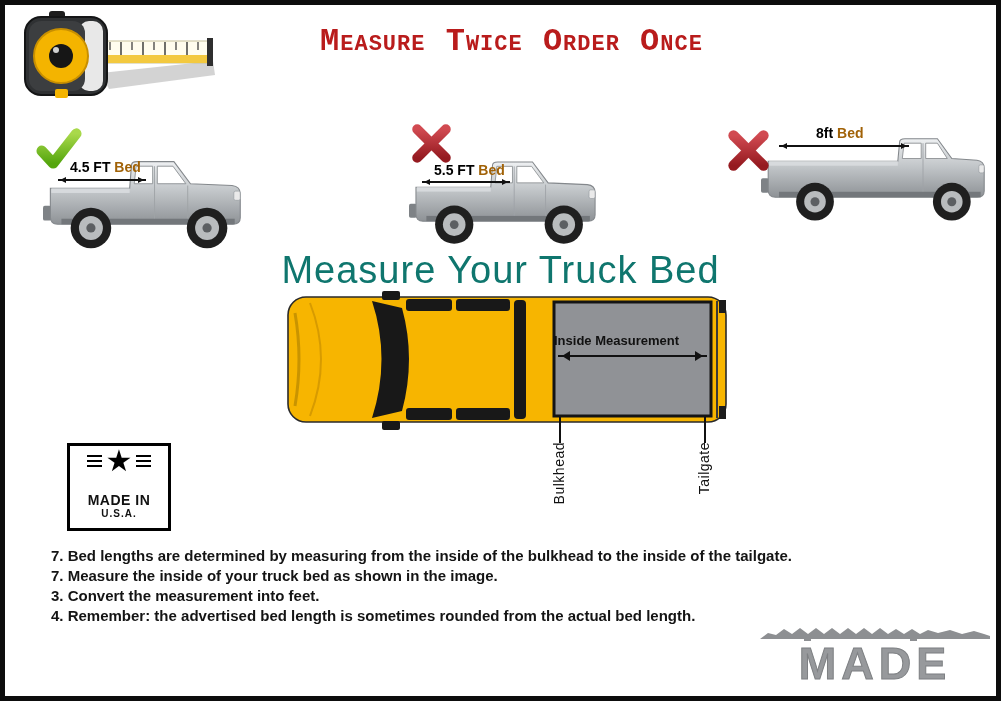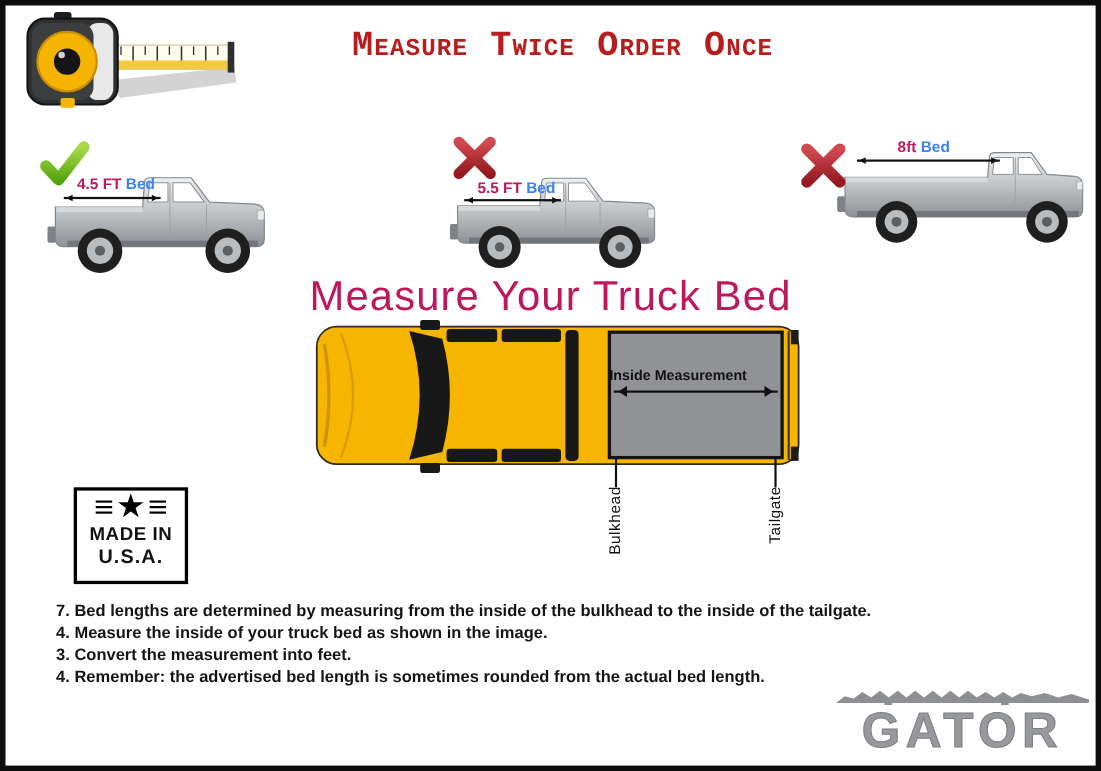--- a/index.html
+++ b/index.html
@@ -15,57 +15,57 @@
   }
   .tape-icon{position:absolute;left:16px;top:6px;width:196px;height:94px;}
   .tape-icon svg{width:100%;height:100%;}
 
   .truck-group{position:absolute;}
   .truck-side{position:absolute;}
   .truck-side svg{width:100%;height:100%;}
   .verdict{position:absolute;}
   .verdict svg{width:100%;height:100%;}
   .bed-label{position:absolute;font-size:14px;font-weight:700;white-space:nowrap;}
-  .size-red{color:#be185d;}
-  .unit-black{color:#3b82f6;}
+  .size-red{color:#000000;}
+  .unit-black{color:#a16207;}
 
   .arrow-line{position:absolute;border-top:2px solid #111;}
   .arrow-line::before,.arrow-line::after{content:"";position:absolute;width:0;height:0;border:5px solid transparent;top:-6px;}
   .arrow-line::before{left:-1px;border-right-width:8px;border-right-color:#111;}
   .arrow-line::after{right:-1px;border-left-width:8px;border-left-color:#111;}
   .arrow-line.small{border-top-width:2px;}
   .arrow-line.small::before,.arrow-line.small::after{border-width:3px;top:-4px;}
   .arrow-line.small::before{border-right-width:6px;border-right-color:#111;}
   .arrow-line.small::after{border-left-width:6px;border-left-color:#111;}
 
   .watermark{
     position:absolute;top:244px;left:0;width:100%;text-align:center;
-    font-size:38px;color:#be185d;font-weight:400;letter-spacing:1px;
+    font-size:38px;color:#0f766e;font-weight:400;letter-spacing:1px;
   }
   .topdown{position:absolute;left:281px;top:286px;width:447px;height:139px;}
   .topdown svg{width:100%;height:100%;overflow:visible;}
   .inside-label{
     position:absolute;left:268px;top:42px;width:157px;
     font-size:13px;font-weight:700;color:#111;
   }
   .pointer-line{position:absolute;width:2px;background:#111;}
   .vlabel{
     position:absolute;writing-mode:vertical-rl;transform:rotate(180deg);
     font-size:14px;color:#111;font-weight:400;letter-spacing:0.5px;
   }
   .stamp{
     position:absolute;left:62px;top:438px;width:104px;height:88px;box-sizing:border-box;
     border:3px solid #000;background:#fff;text-align:center;
   }
   .stamp .star-row{display:flex;align-items:center;justify-content:center;gap:4px;margin-top:1px;}
   .stamp .bars{display:flex;flex-direction:column;gap:3px;}
   .stamp .bars i{display:block;width:15px;height:2px;background:#000;}
   .stamp .star{font-size:30px;line-height:0.95;color:#000;}
-  .stamp .l1{font-size:17px;font-weight:800;letter-spacing:0.5px;margin-top:0px;}
-  .stamp .l2{font-size:18px;font-weight:800;letter-spacing:1px;}
+  .stamp .l1{font-size:14px;font-weight:800;letter-spacing:0.5px;margin-top:16px;}
+  .stamp .l2{font-size:10px;font-weight:800;letter-spacing:1px;}
 
   .instructions{position:absolute;left:46px;top:541px;width:930px;}
   .instructions div{font-size:15px;line-height:20px;font-weight:700;color:#141414;}
 
   .brand{position:absolute;left:750px;top:612px;width:240px;text-align:center;}
   .brand .gator-art{width:230px;height:24px;display:block;margin:0 auto;}
   .brand .brand-text{
     font-size:45px;font-weight:800;letter-spacing:5px;color:#97999c;line-height:1;
     -webkit-text-stroke:1px #7e8083;
   }
@@ -261,27 +261,27 @@
           <i></i>
           <i></i>
         </span>
     </div>
     <div class="l1">MADE IN</div>
     <div class="l2">U.S.A.</div>
   </div>
 
   <div class="instructions">
     <div>7. Bed lengths are determined by measuring from the inside of the bulkhead to the inside of the tailgate.</div>
-    <div>4. Measure the inside of your truck bed as shown in the image.</div>
+    <div>7. Measure the inside of your truck bed as shown in the image.</div>
     <div>3. Convert the measurement into feet.</div>
     <div>4. Remember: the advertised bed length is sometimes rounded from the actual bed length.</div>
   </div>
 
   <div class="brand">
     <svg class="gator-art" viewBox="0 0 230 24">
       <polygon fill="#8d8f92" points="0,22 8,16 16,18 24,12 32,17 40,11 48,17 56,11 64,17 72,11 80,17 88,11 96,17 104,11 112,17 120,11 128,17 136,12 144,17 152,12 160,17 168,13 178,16 190,13 202,17 214,14 224,17 230,19 230,22"></polygon>
       <rect x="44" y="21" width="7" height="3" fill="#8d8f92"></rect>
       <rect x="150" y="21" width="7" height="3" fill="#8d8f92"></rect>
     </svg>
-    <div class="brand-text">GATOR</div>
+    <div class="brand-text">MADE</div>
   </div>
 
 </div>
 
 </body></html>

